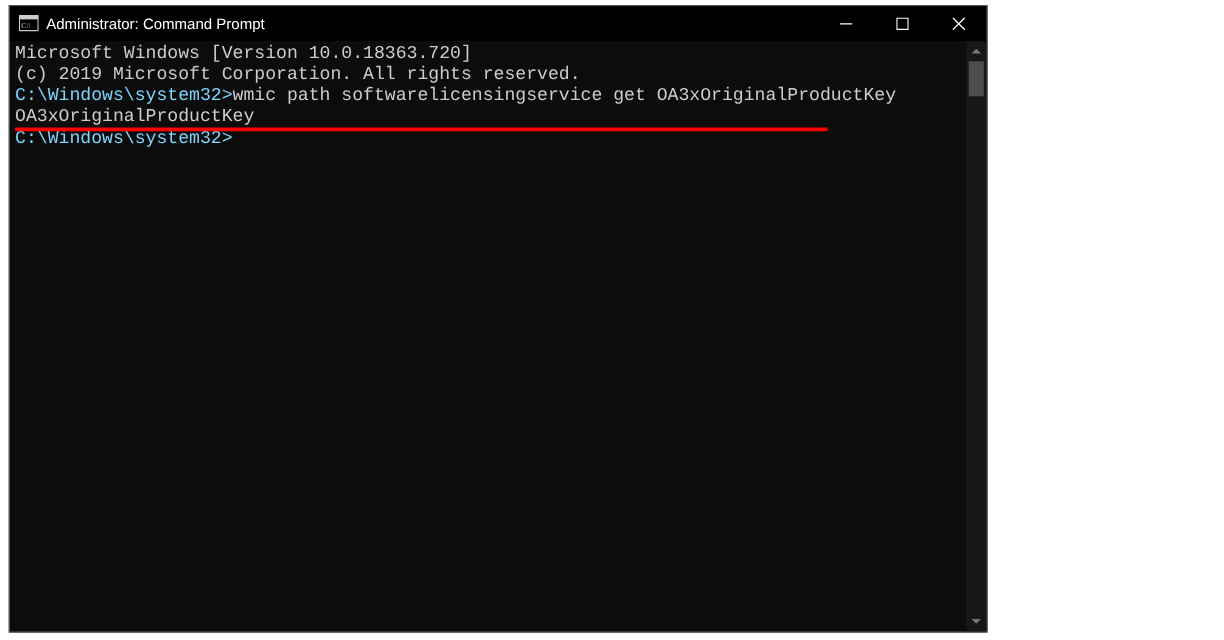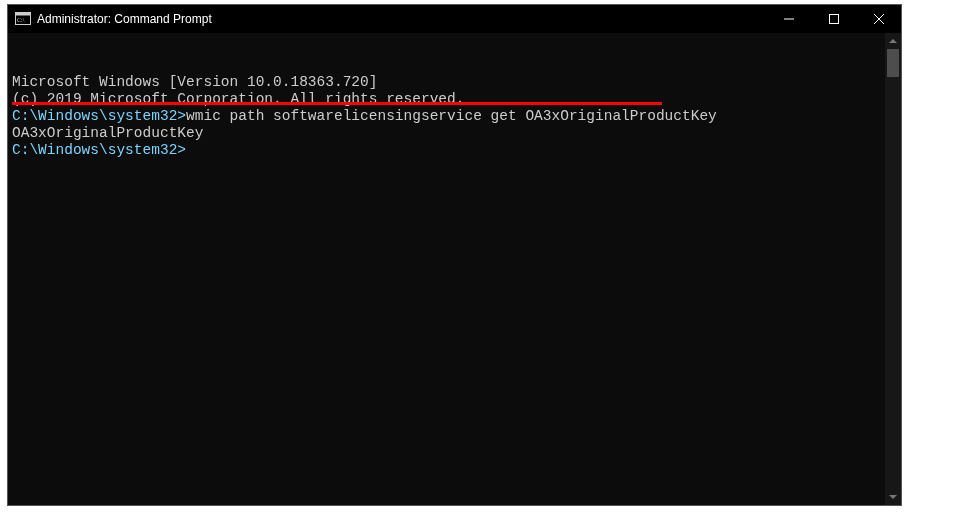--- a/index.html
+++ b/index.html
@@ -11,21 +11,21 @@
       width: 979px;
       height: 512px;
       background: #fff;
       font-family: Consolas, "Courier New", monospace;
       overflow: hidden;
     }
     .window {
       position: absolute;
       left: 7px;
       top: 4px;
-      width: 895px;
+      width: 783px;
       height: 502px;
       background: #0c0c0c;
       border: 1px solid #555;
       display: flex;
       flex-direction: column;
     }
     .titlebar {
       height: 28px;
       background: #000;
       display: flex;
@@ -68,21 +68,20 @@
     }
     .terminal {
       flex: 1;
       padding: 2px 4px;
       color: #cccccc;
       font-family: Consolas, "Courier New", monospace;
       font-size: 14.5px;
       line-height: 17px;
       white-space: pre;
       overflow: hidden;
-      margin-top: 39px;
     }
     .scrollbar {
       width: 16px;
       background: #171717;
       position: relative;
     }
     .scroll-arrow {
       width: 16px;
       height: 16px;
       display: flex;

